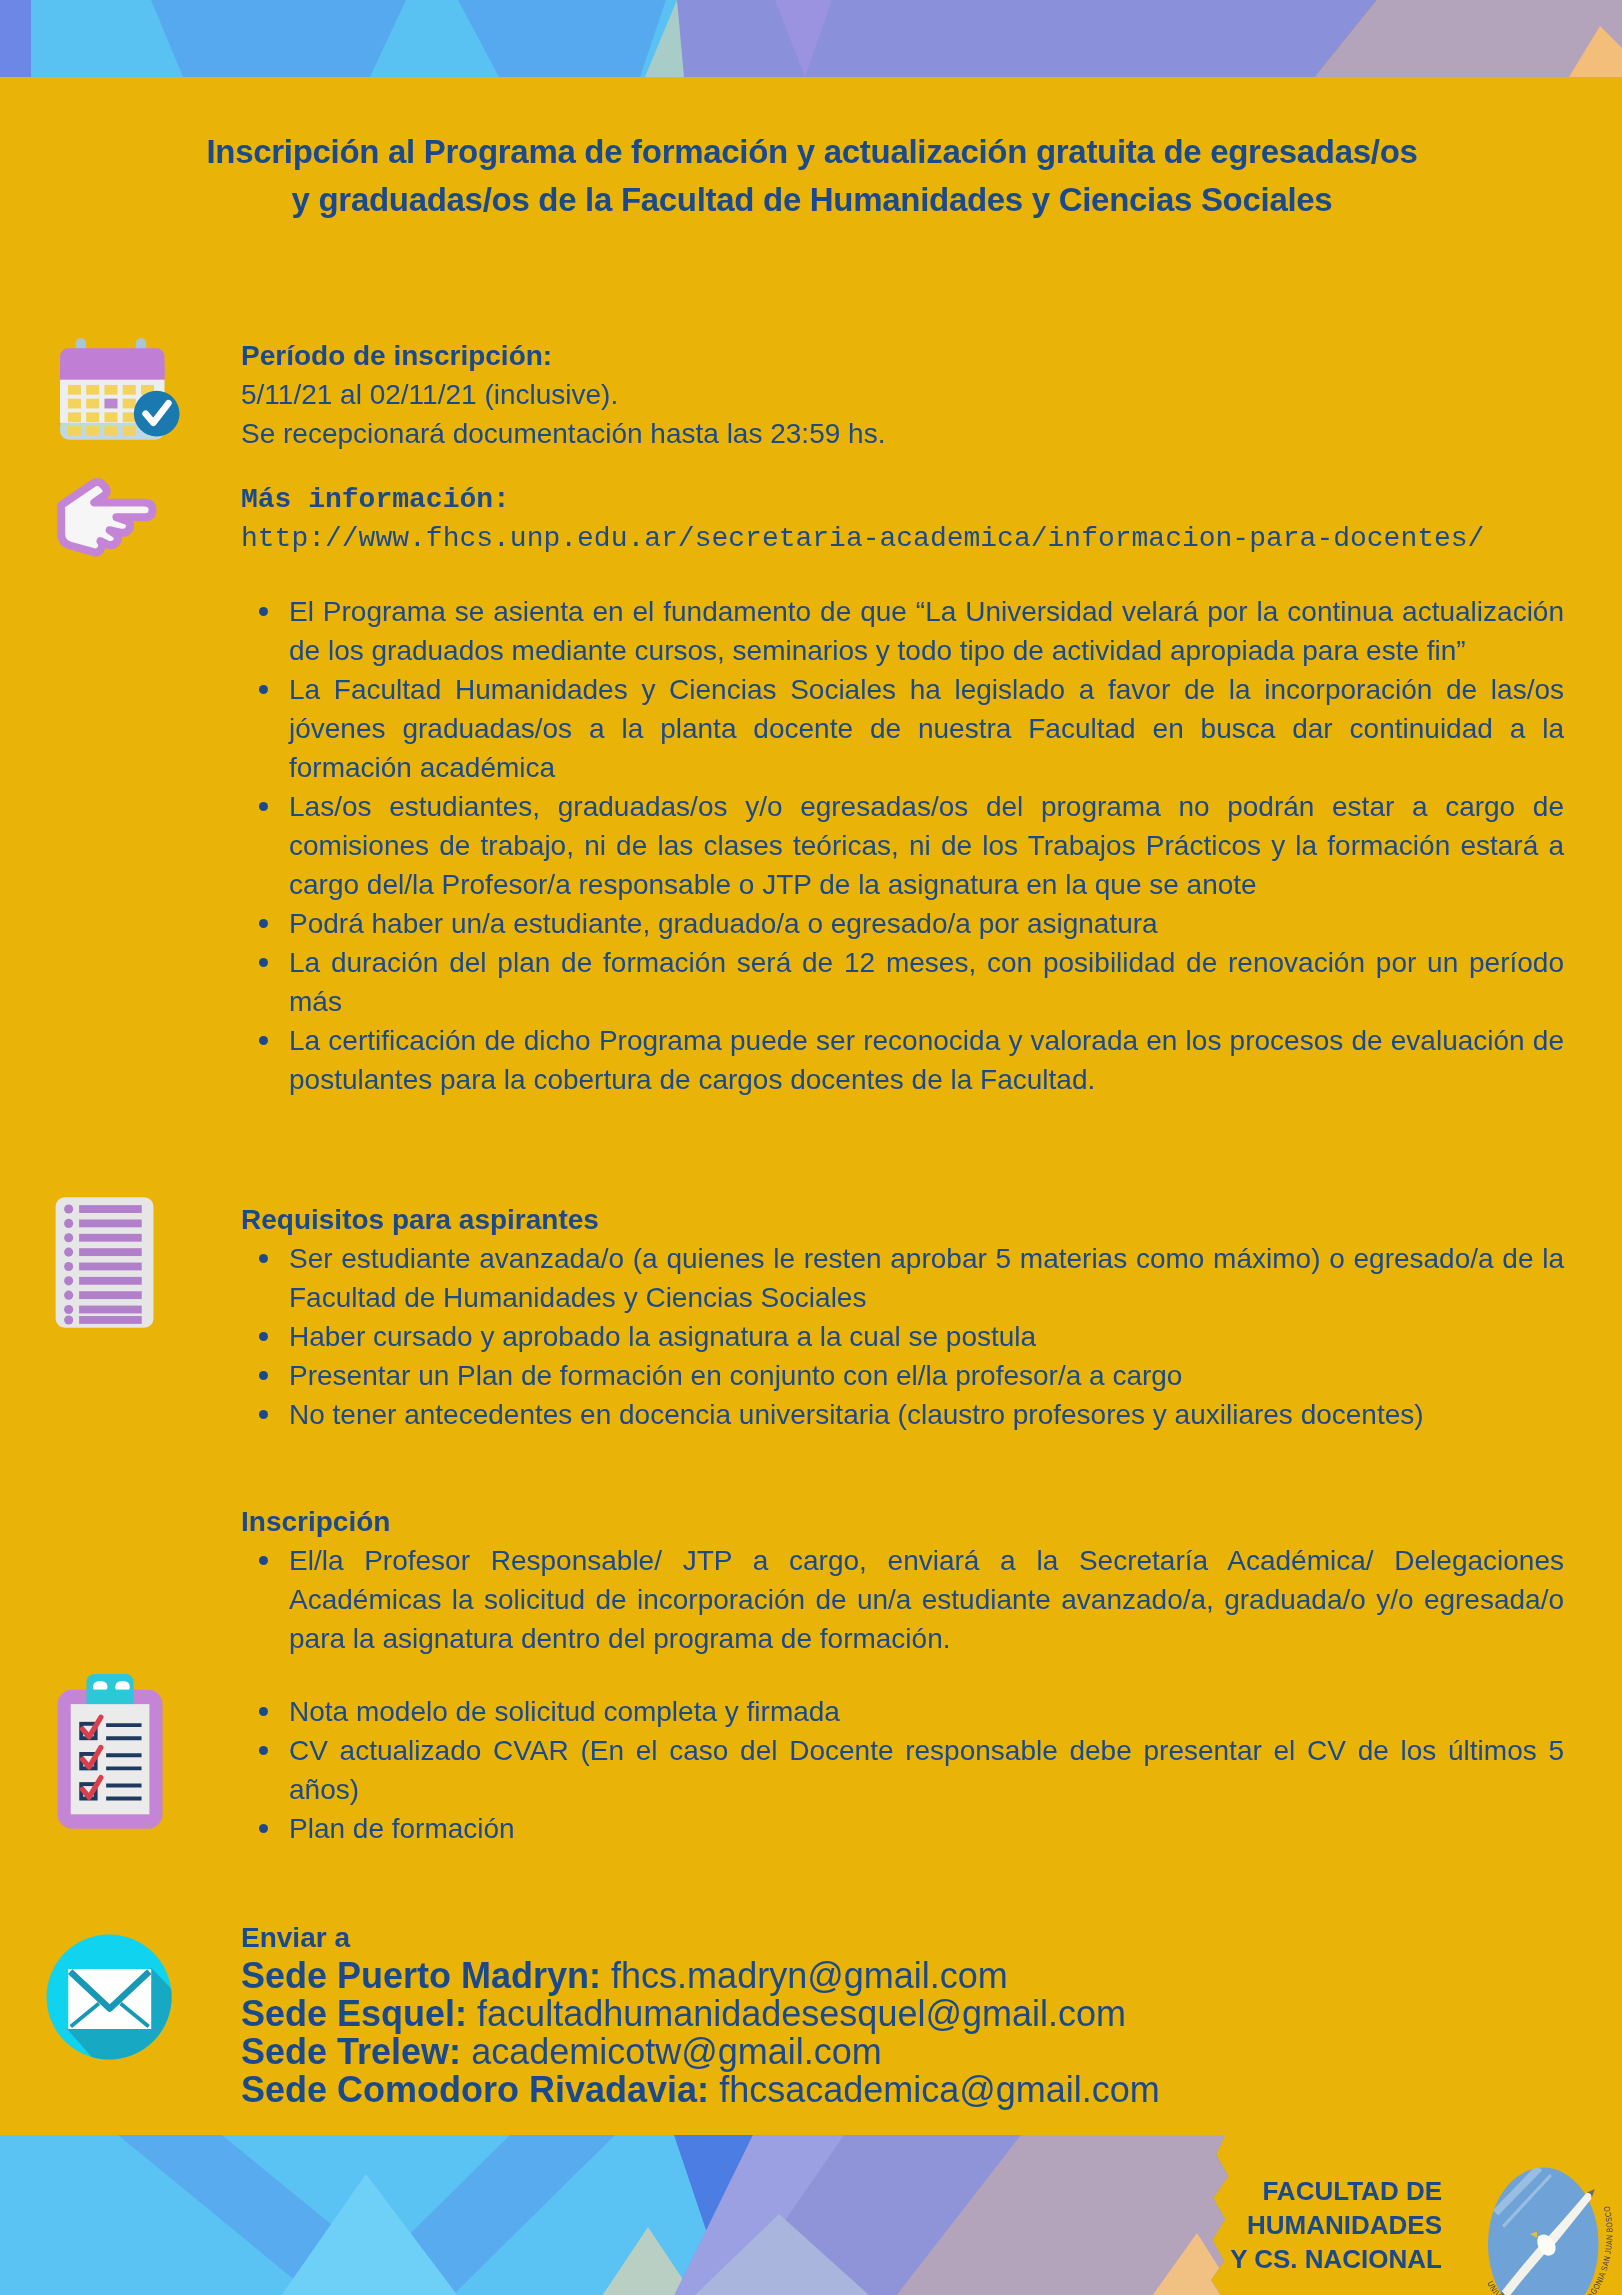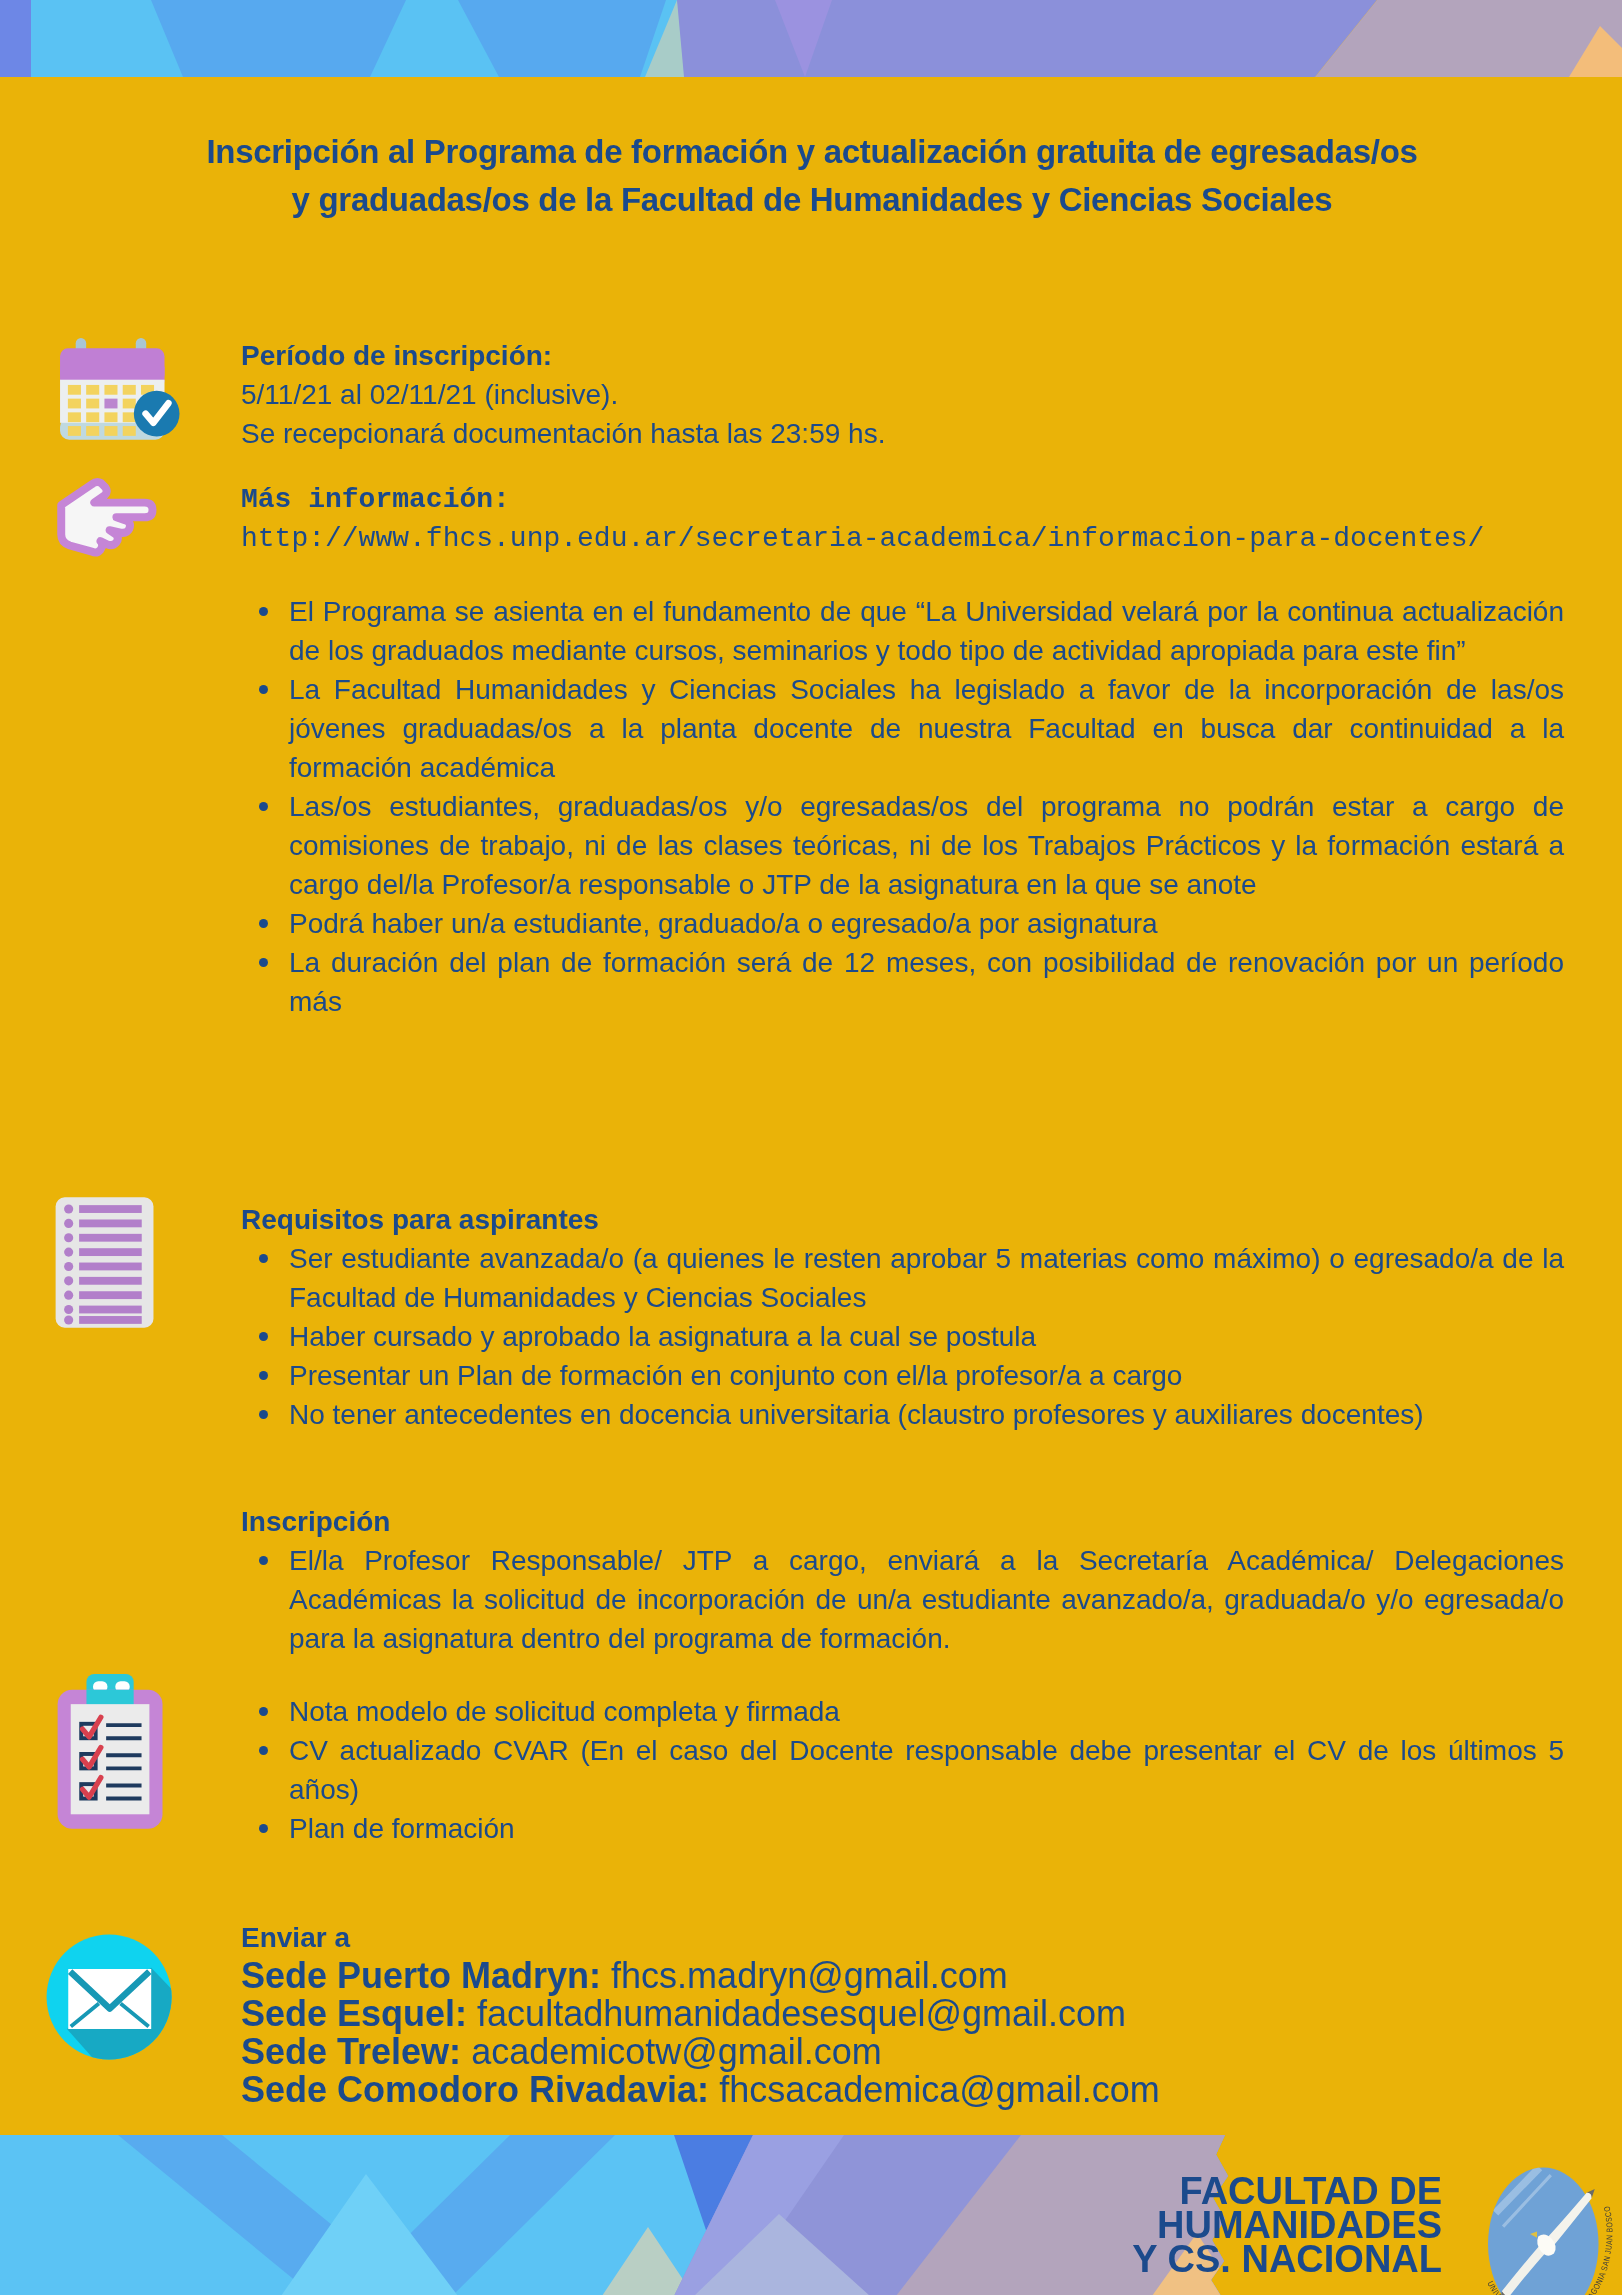--- a/index.html
+++ b/index.html
@@ -55,21 +55,21 @@
   .blist li::before {
     content:""; position:absolute; left:18.3px; top:15px;
     width:9.2px; height:9.2px; border-radius:50%; background:#1b4a8c;
   }
   .sede { font-size:36px; line-height:38px; }
   .sede .lbl { font-weight:700; }
   .icon { position:absolute; }
   
   .org {
     position:absolute; top:2174px; left:1049px; width:393px;
-    text-align:right; font-weight:700; font-size:38px; line-height:34px;
+    text-align:right; font-weight:700; font-size:26px; line-height:34px;
     color:#1b4a8c;
   }
   .seal { position:absolute; top:2154px; left:1483px; width:135px; height:196px; }
 </style>
 </head>
 <body>
 
 <div class="page">
 
   <div class="band band-top">
@@ -137,20 +137,21 @@
     <div class="t">http://www.fhcs.unp.edu.ar/secretaria-academica/informacion-para-docentes/</div>
   </div>
 
   <div class="sec" style="top:592px;">
     <ul class="blist">
       <li>El Programa se asienta en el fundamento de que “La Universidad velará por la continua actualización de los graduados mediante cursos, seminarios y todo tipo de actividad apropiada para este fin”</li>
       <li>La Facultad Humanidades y Ciencias Sociales ha legislado a favor de la incorporación de las/os jóvenes graduadas/os a la planta docente de nuestra Facultad en busca dar continuidad a la formación académica</li>
       <li>Las/os estudiantes, graduadas/os y/o egresadas/os del programa no podrán estar a cargo de comisiones de trabajo, ni de las clases teóricas, ni de los Trabajos Prácticos y la formación estará a cargo del/la Profesor/a responsable o JTP de la asignatura en la que se anote</li>
       <li>Podrá haber un/a estudiante, graduado/a o egresado/a por asignatura</li>
       <li>La duración del plan de formación será de 12 meses, con posibilidad de renovación por un período más</li>
+      <li>La certificación de dicho Programa puede ser reconocida y valorada en los procesos de evaluación de postulantes para la cobertura de cargos docentes de la Facultad.</li>
     </ul>
   </div>
 
   <svg class="icon" style="left:54px;top:1196px;" width="105" height="137" viewBox="0 0 160 210">
     <rect x="2" y="2" width="150" height="200" rx="14" fill="#e6e6e6"></rect>
     <g fill="#b27fca">
       <circle cx="22" cy="20" r="7"></circle>
         <rect x="38" y="14" width="96" height="12"></rect>
       <circle cx="22" cy="42" r="7"></circle>
         <rect x="38" y="36" width="96" height="12"></rect>

